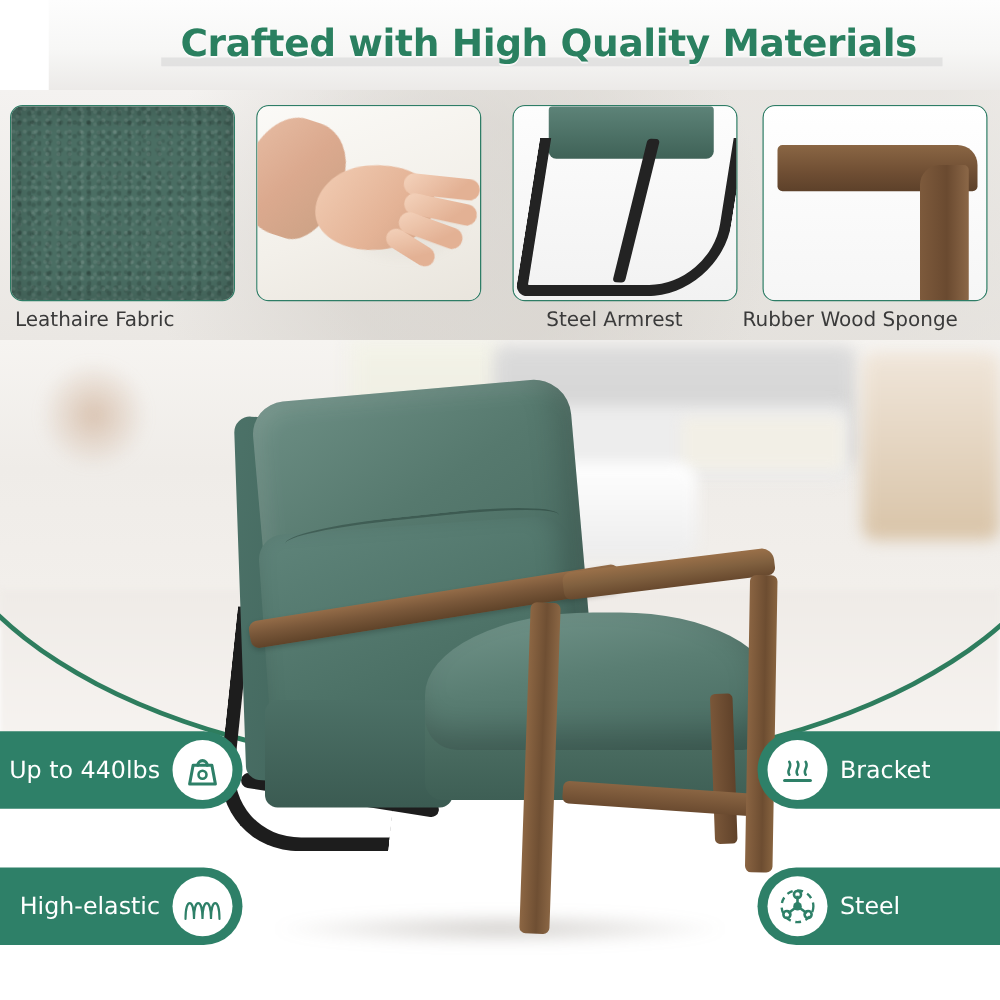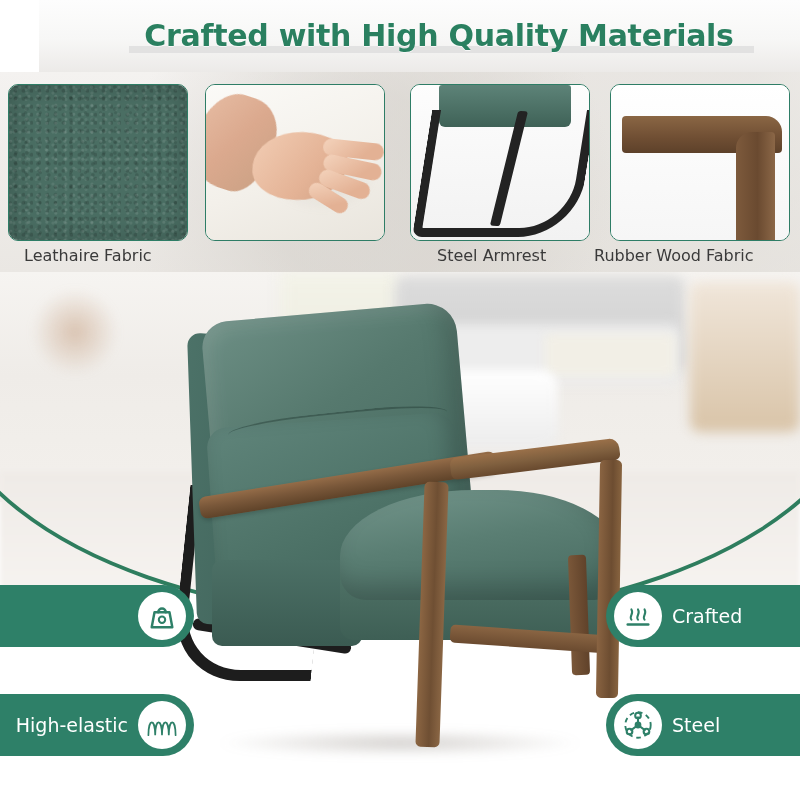--- a/index.html
+++ b/index.html
@@ -187,21 +187,21 @@
   }
 
   .thumb-caption {
     position: absolute;
     top: 246px;
     font-size: 16px;
     color: #3a3a3a;
     font-family: "DejaVu Sans", sans-serif;
     white-space: nowrap;
   }
-  .cap1 { left: 24px; }
+  .cap1 { left: 12px; }
   .cap2 { left: 211px; }
   .cap3 { left: 437px; }
   .cap4 { left: 594px; }
 
   
   .hero {
     position: absolute;
     left: 0; top: 272px;
     width: 800px; height: 528px;
     background: #ffffff;
@@ -482,21 +482,21 @@
       <div class="wood">
         <div class="top"></div>
         <div class="post"></div>
         <div class="grain"></div>
       </div>
     </div>
   </div>
 
   <div class="thumb-caption cap1">Leathaire Fabric</div>
   <div class="thumb-caption cap3">Steel Armrest</div>
-  <div class="thumb-caption cap4">Rubber Wood Fabric</div>
+  <div class="thumb-caption cap4">Rubber Wood Sponge</div>
 
   <div class="hero">
     <div class="room">
       <div class="win"></div>
       <div class="plant"></div>
       <div class="sofa"></div>
       <div class="sofa2"></div>
       <div class="table"></div>
       <div class="ottoman"></div>
       <div class="chair-r"></div>
@@ -519,20 +519,21 @@
       <div class="c-post-rightback"></div>
       <div class="c-rail-right"></div>
       <div class="c-arm-left"></div>
       <div class="c-arm-right"></div>
       <div class="c-post-front"></div>
       <div class="c-post-right"></div>
     </div>
   </div>
 
   <div class="pill pill-left p1">
+    <span class="pill-label">Up to 440lbs</span>
     <span class="icon-circle">
       <svg width="30" height="30" viewBox="0 0 32 32" aria-hidden="true">
         <path d="M8 12 L24 12 L27 28 L5 28 Z" fill="none" stroke="#2e8068" stroke-width="2.6" stroke-linejoin="round"></path>
         <path d="M12 12 a4 4 0 0 1 8 0" fill="none" stroke="#2e8068" stroke-width="2.6" stroke-linecap="round"></path>
         <circle cx="16" cy="20" r="3.4" fill="none" stroke="#2e8068" stroke-width="2.2"></circle>
       </svg>
     </span>
   </div>
 
   <div class="pill pill-left p2">
@@ -546,21 +547,21 @@
 
   <div class="pill pill-right p3">
     <span class="icon-circle">
       <svg width="30" height="30" viewBox="0 0 32 32" aria-hidden="true">
         <path d="M9 20 C6 16, 12 14, 9 9" fill="none" stroke="#2e8068" stroke-width="2.2" stroke-linecap="round"></path>
         <path d="M16 20 C13 16, 19 14, 16 9" fill="none" stroke="#2e8068" stroke-width="2.2" stroke-linecap="round"></path>
         <path d="M23 20 C20 16, 26 14, 23 9" fill="none" stroke="#2e8068" stroke-width="2.2" stroke-linecap="round"></path>
         <line x1="5" y1="25" x2="27" y2="25" stroke="#2e8068" stroke-width="2.6" stroke-linecap="round"></line>
       </svg>
     </span>
-    <span class="pill-label">Crafted</span>
+    <span class="pill-label">Bracket</span>
   </div>
 
   <div class="pill pill-right p4">
     <span class="icon-circle">
       <svg width="32" height="32" viewBox="0 0 34 34" aria-hidden="true">
         <circle cx="17" cy="17" r="13.5" fill="none" stroke="#2e8068" stroke-width="2" stroke-dasharray="5 4"></circle>
         <line x1="17" y1="17" x2="17" y2="8" stroke="#2e8068" stroke-width="2.2"></line>
         <line x1="17" y1="17" x2="9" y2="23" stroke="#2e8068" stroke-width="2.2"></line>
         <line x1="17" y1="17" x2="25" y2="23" stroke="#2e8068" stroke-width="2.2"></line>
         <circle cx="17" cy="17" r="3.6" fill="#2e8068"></circle>

